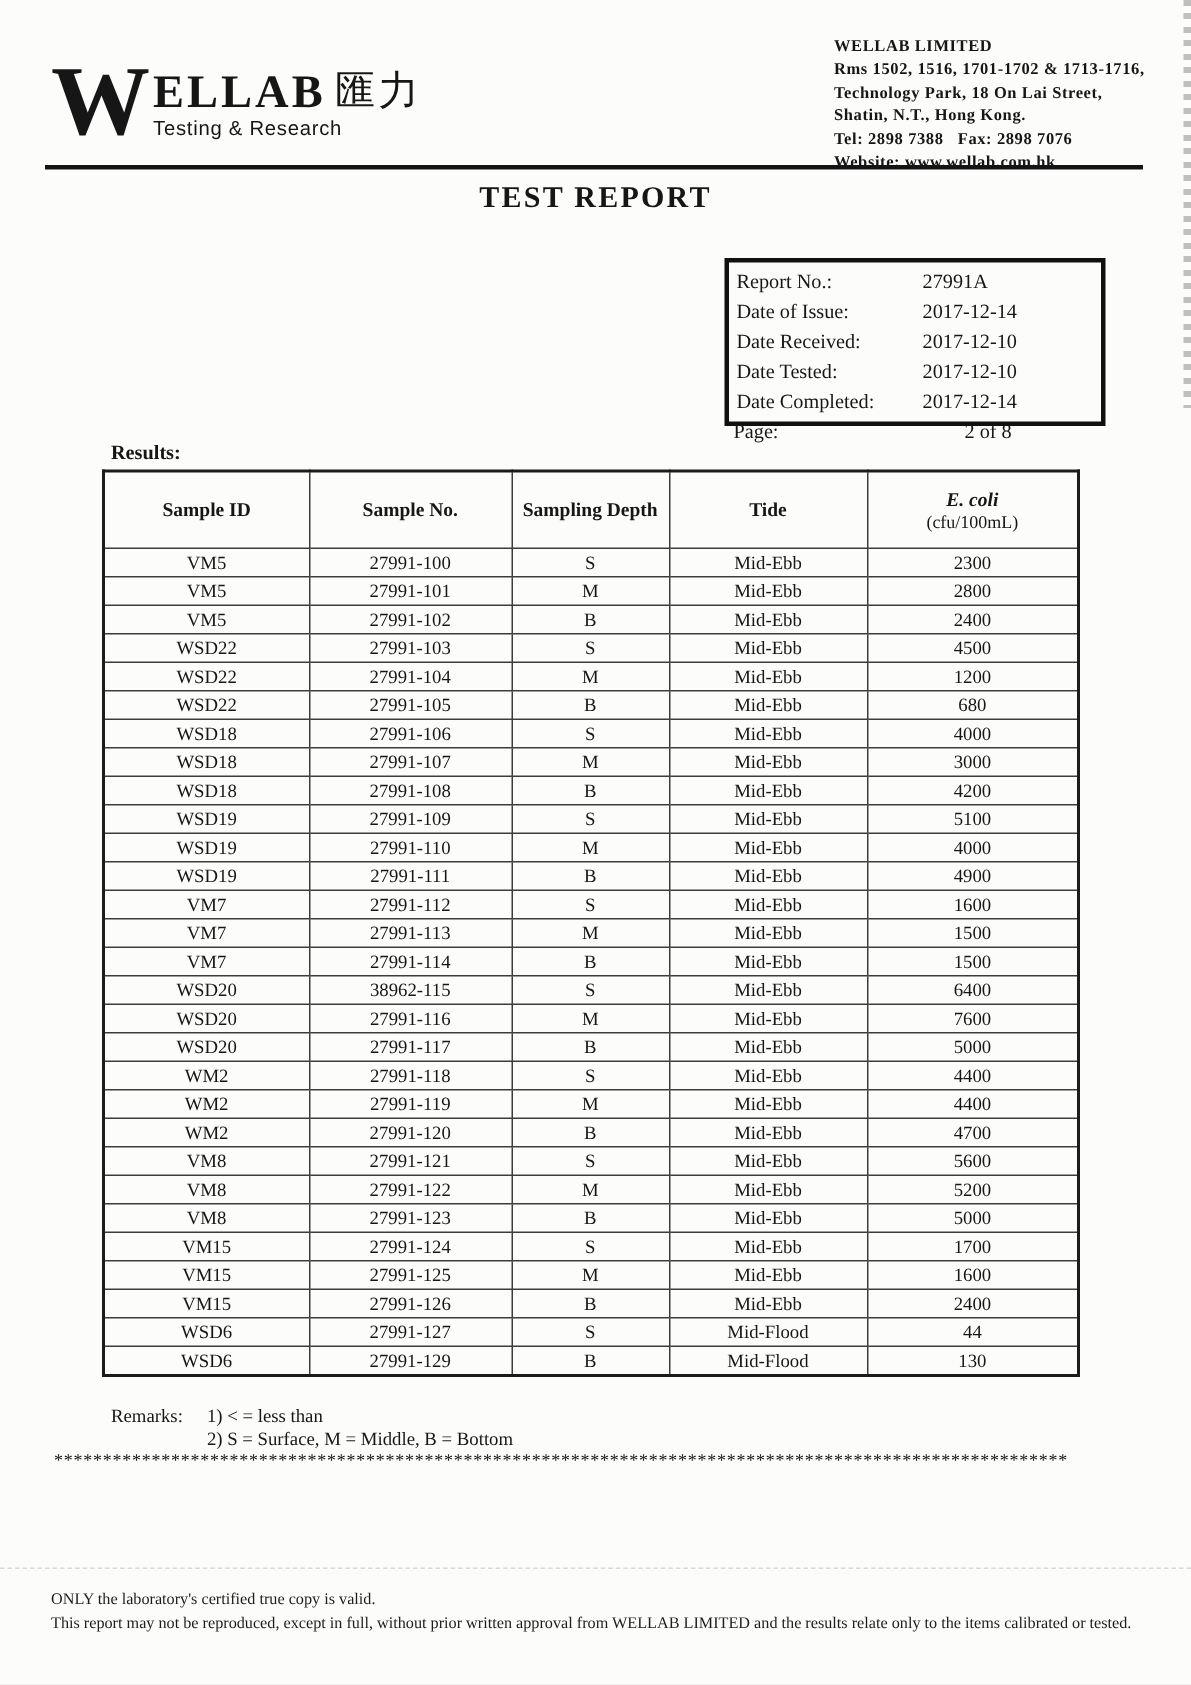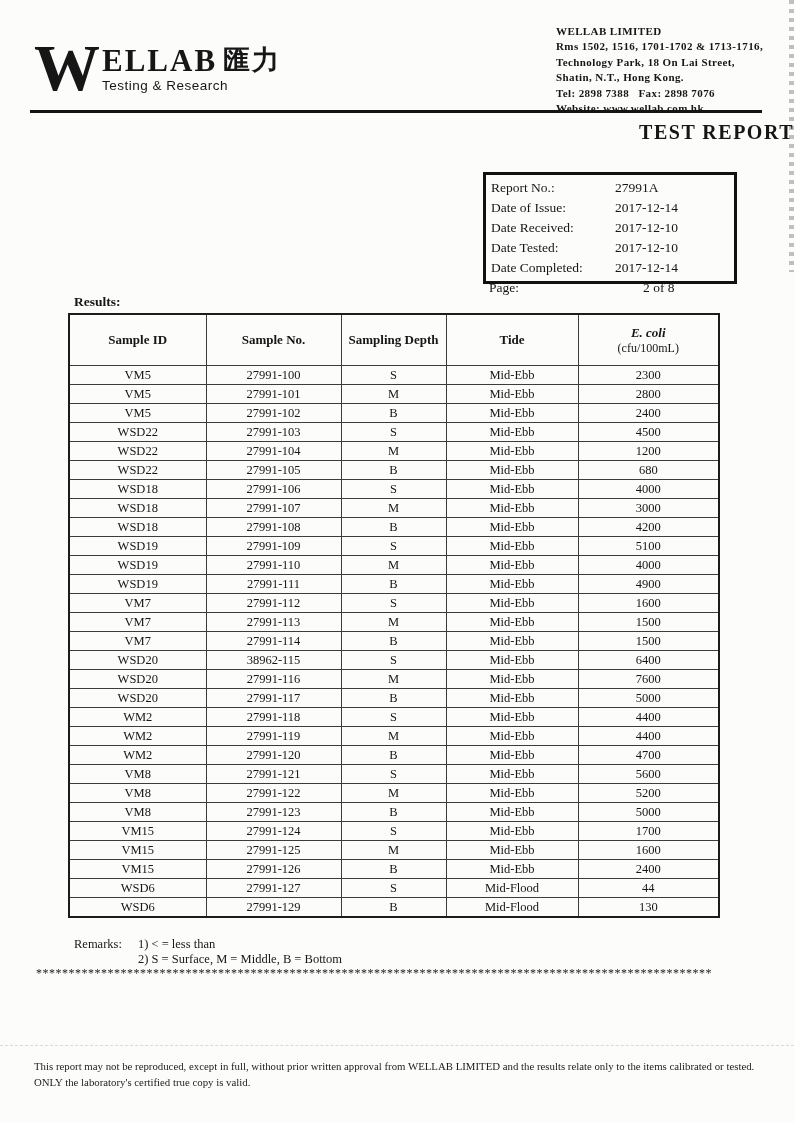--- a/index.html
+++ b/index.html
@@ -7,33 +7,33 @@
     position:relative;width:794px;height:1123px;margin:0 auto;
     background:#fcfcfa;color:#161616;overflow:hidden;
     font-family:"Liberation Serif", serif;
   }
   
   .logo{position:absolute;left:34px;top:40px;display:flex;align-items:flex-start;}
   .logo-w{font-size:66px;font-weight:bold;line-height:56px;font-family:"Liberation Serif",serif;}
   .logo-right{margin-left:2px;padding-top:6px;}
   .logo-top{display:flex;align-items:flex-start;}
   .logo-rest{font-size:31px;font-weight:bold;letter-spacing:2px;line-height:30px;font-family:"Liberation Serif",serif;}
-  .logo-cjk{font-size:27px;font-weight:bold;margin-left:6px;line-height:28px;letter-spacing:2px;}
+  .logo-cjk{font-size:27px;font-weight:normal;margin-left:6px;line-height:28px;letter-spacing:2px;}
   .logo-tagline{font-size:13.5px;letter-spacing:0.5px;margin-top:2px;font-family:"Liberation Sans",sans-serif;}
   
   .address{position:absolute;left:556px;top:24px;font-size:11px;font-weight:bold;
     line-height:15.4px;letter-spacing:0.4px;}
   .address div{white-space:pre;}
   
   .header-rule{position:absolute;left:30px;top:110px;width:732px;height:3px;background:#141414;}
   .scan-edge{position:absolute;right:0;top:0;width:5px;height:272px;opacity:.55;
     background:repeating-linear-gradient(to bottom,#8d8d8d 0 4px,transparent 4px 9px);}
   .footer-rule{position:absolute;left:0;top:1045px;width:794px;border-top:1px dashed #d9d9d6;}
   
-  .title{position:absolute;left:0;right:0;top:121px;text-align:right;
+  .title{position:absolute;left:0;right:0;top:121px;text-align:center;
     font-size:20px;font-weight:bold;letter-spacing:1.5px;}
   
   .info-box{position:absolute;left:483px;top:172px;width:228px;border:3px solid #111;
     padding:3px 15px 3px 5px;}
   .info-row{display:flex;font-size:13.5px;line-height:20px;}
   .info-label{width:124px;}
   .page-row{position:absolute;left:489px;top:279px;width:228px;display:flex;
     font-size:13.5px;line-height:18px;gap:36px;}
   .page-row .info-label{width:118px;}
   
@@ -374,17 +374,17 @@
     <span class="remarks-label">Remarks:</span>
     <span>
       <div>1) &lt; = less than</div>
       <div>2) S = Surface, M = Middle, B = Bottom</div>
     </span>
   </div>
   <div class="asterisks">********************************************************************************************************</div>
 
   <div class="footer-rule"></div>
   <div class="footer">
+    <div>ONLY the laboratory's certified true copy is valid.</div>
     <div>This report may not be reproduced, except in full, without prior written approval from WELLAB LIMITED and the results relate only to the items calibrated or tested.</div>
-    <div>ONLY the laboratory's certified true copy is valid.</div>
   </div>
 
 </div>
 
 </body></html>

